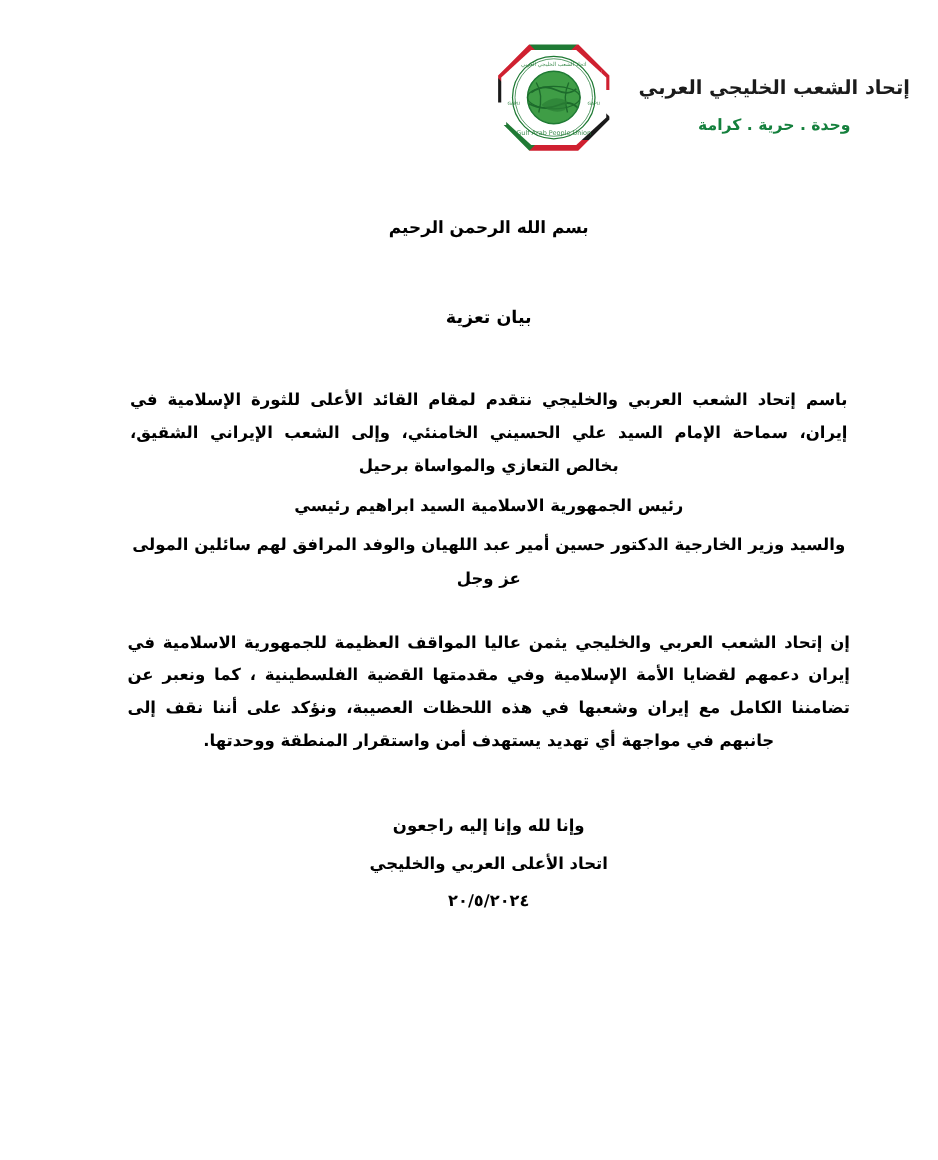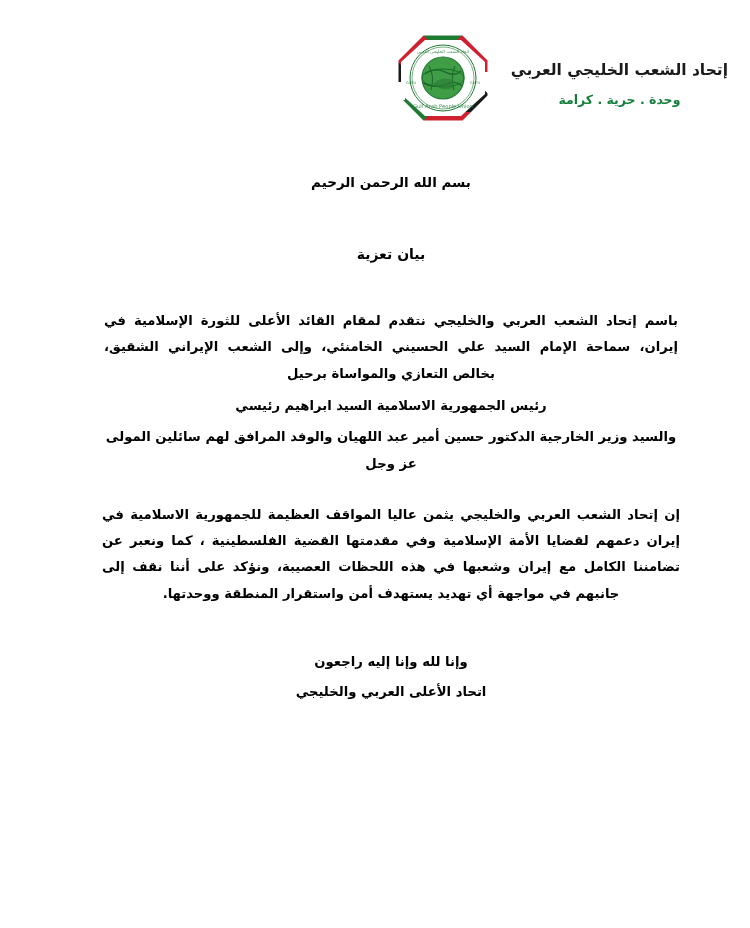--- a/index.html
+++ b/index.html
@@ -203,16 +203,17 @@
 
     <div class="blk center para p-line">والسيد وزير الخارجية الدكتور حسين أمير عبد اللهيان والوفد المرافق لهم سائلين المولى عز وجل</div>
 
 
 
     <div class="para p-closing">إن إتحاد الشعب العربي والخليجي يثمن عاليا المواقف العظيمة للجمهورية الاسلامية في إيران دعمهم لقضايا الأمة الإسلامية وفي مقدمتها القضية الفلسطينية ، كما ونعبر عن تضامننا الكامل مع إيران وشعبها في هذه اللحظات العصيبة، ونؤكد على أننا نقف إلى جانبهم في مواجهة أي تهديد يستهدف أمن واستقرار المنطقة ووحدتها.</div>
 
     <div class="blk center sig">
       <div>وإنا لله وإنا إليه راجعون</div>
       <div>اتحاد الأعلى العربي والخليجي</div>
+      <div class="sig-date">٢٠/٥/٢٠٢٤</div>
     </div>
 
   </main>
 </div>
 
 </body></html>

